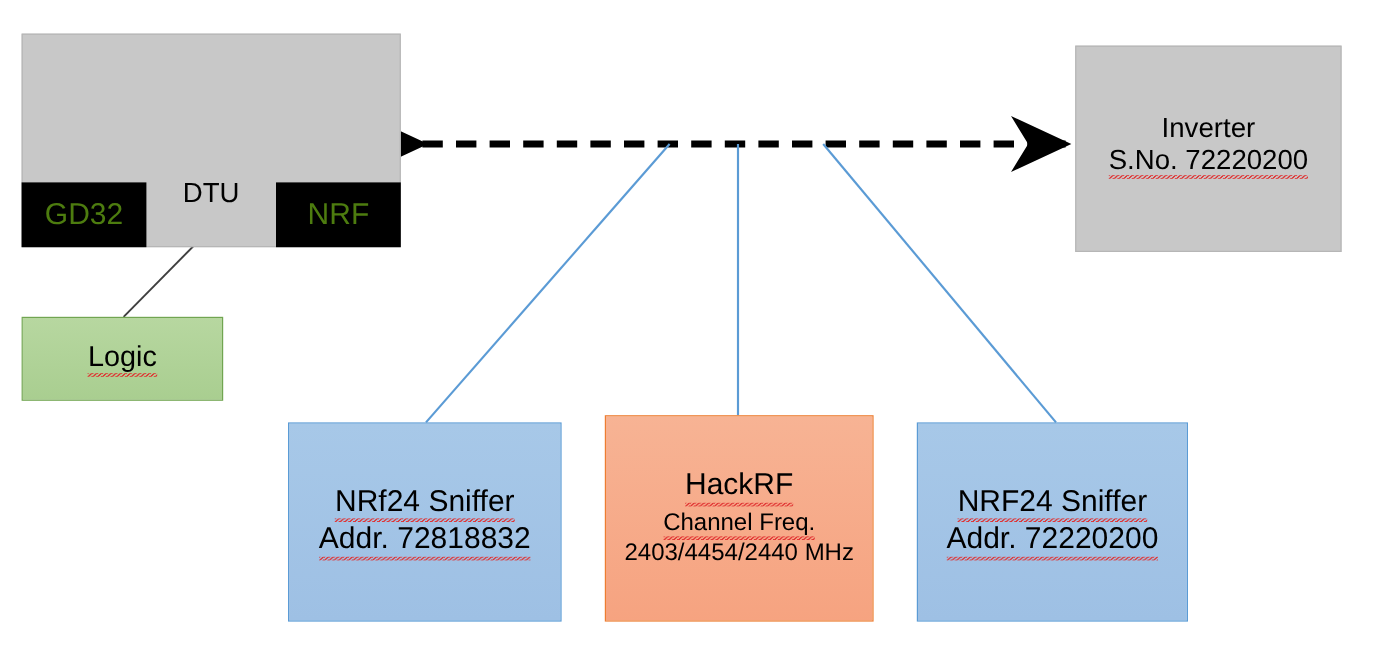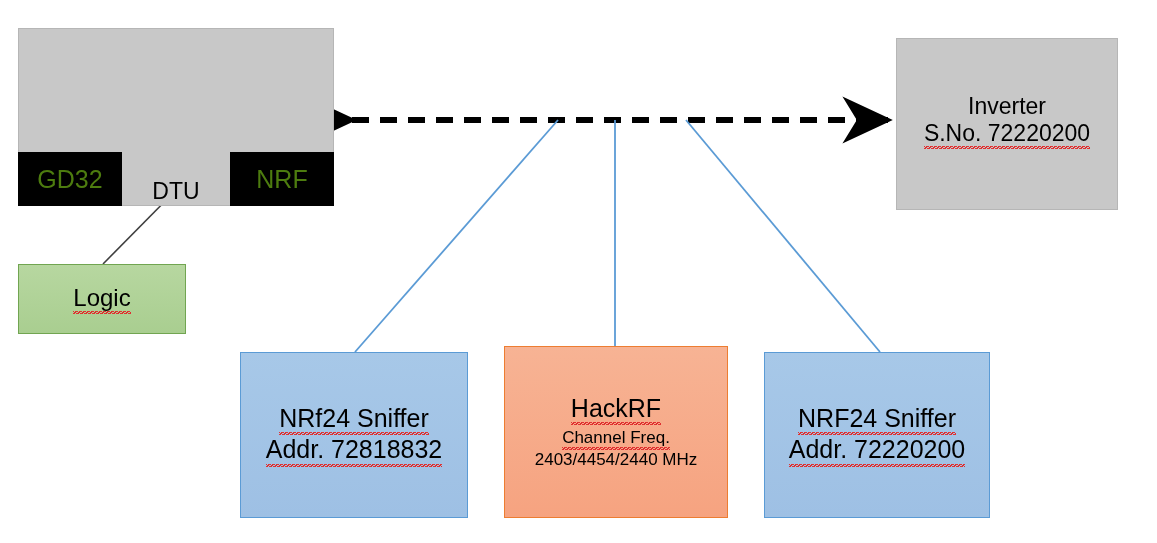--- a/index.html
+++ b/index.html
@@ -29,21 +29,21 @@
   }
   .node .line-txt { display: block; white-space: nowrap; }
 
   
   #dtu {
     left: 18px; top: 28px; width: 316px; height: 178px;
     background: #c8c8c8;
     border: 1px solid #b6b6b6;
     color: #000000;
     font-size: 23px;
-    justify-content: flex-end;
+    justify-content: center;
     padding-top: 88px;
   }
   
   #inverter {
     left: 896px; top: 38px; width: 222px; height: 172px;
     background: #c8c8c8;
     border: 1px solid #b6b6b6;
     color: #000000;
     font-size: 23px;
     justify-content: flex-start;
@@ -85,21 +85,21 @@
   #sniffer-right { left: 764px; width: 226px; }
 
   
   #hackrf {
     left: 504px; top: 346px; width: 224px; height: 172px;
     background: linear-gradient(to bottom, #f7b394 0%, #f6a380 100%);
     border: 1px solid #ed7d31;
     color: #000000;
   }
   #hackrf .hdr { font-size: 25px; margin-bottom: 3px; }
-  #hackrf .sub { font-size: 17px; text-align: right; }
+  #hackrf .sub { font-size: 20px; text-align: right; }
 
   
   .sq {
     background-image: repeating-linear-gradient(
       135deg,
       #e03030 0px, #e03030 1px,
       transparent 1px, transparent 2px
     );
     background-repeat: repeat-x;
     background-size: 4px 3px;

